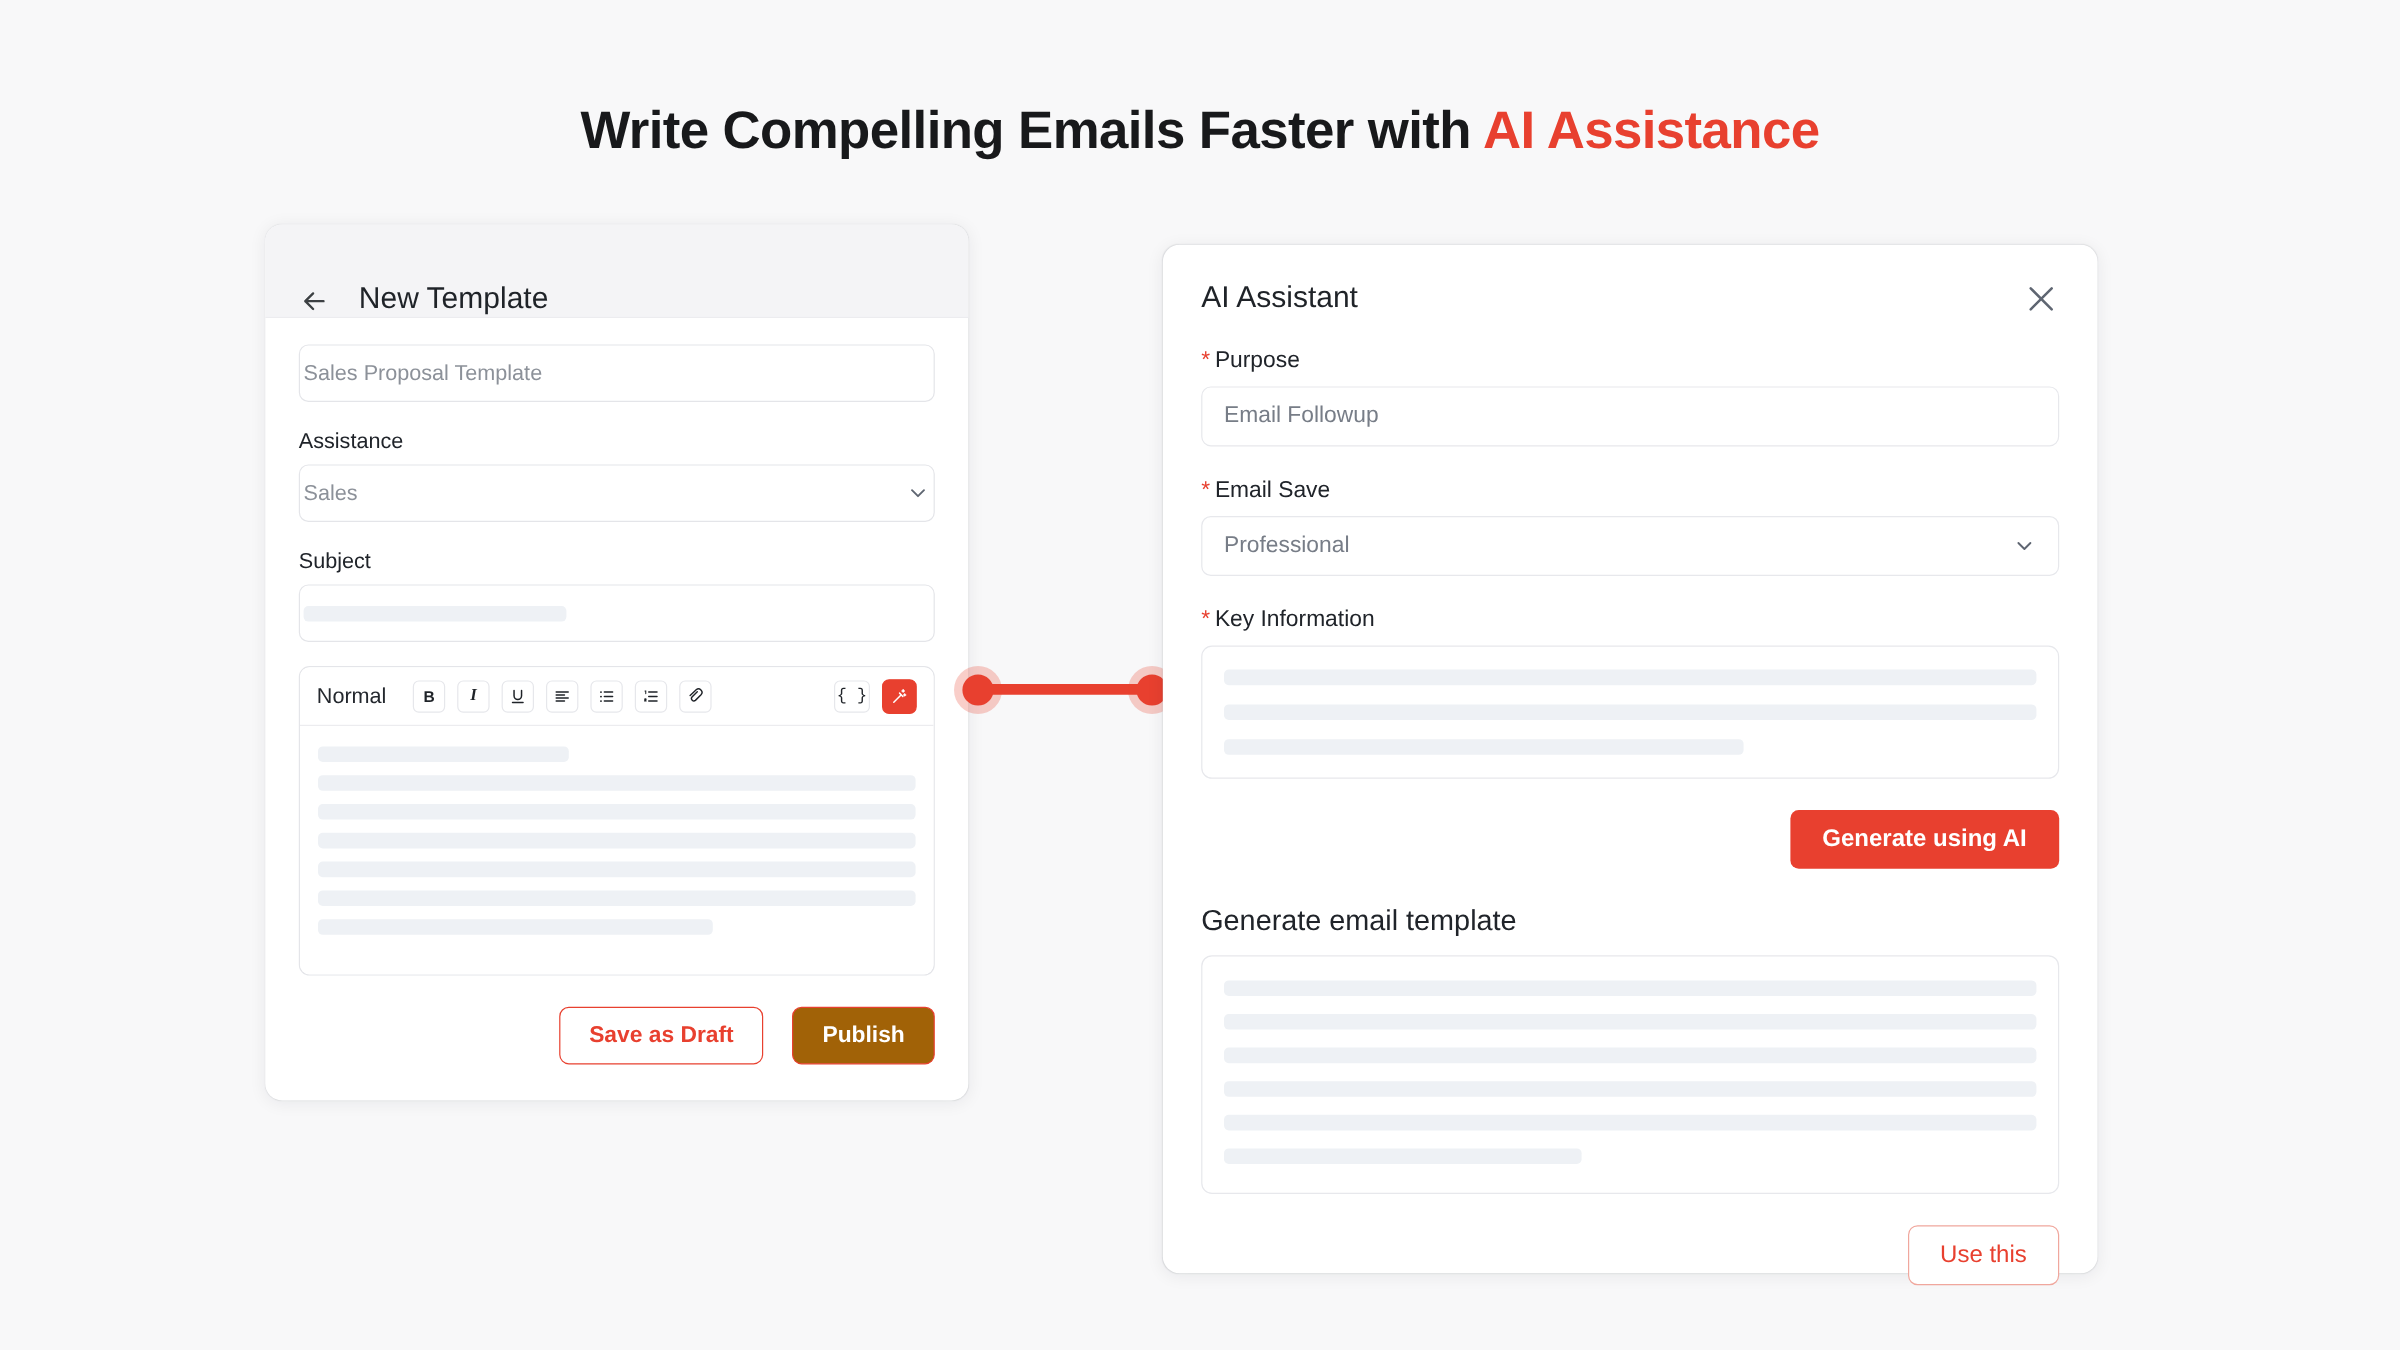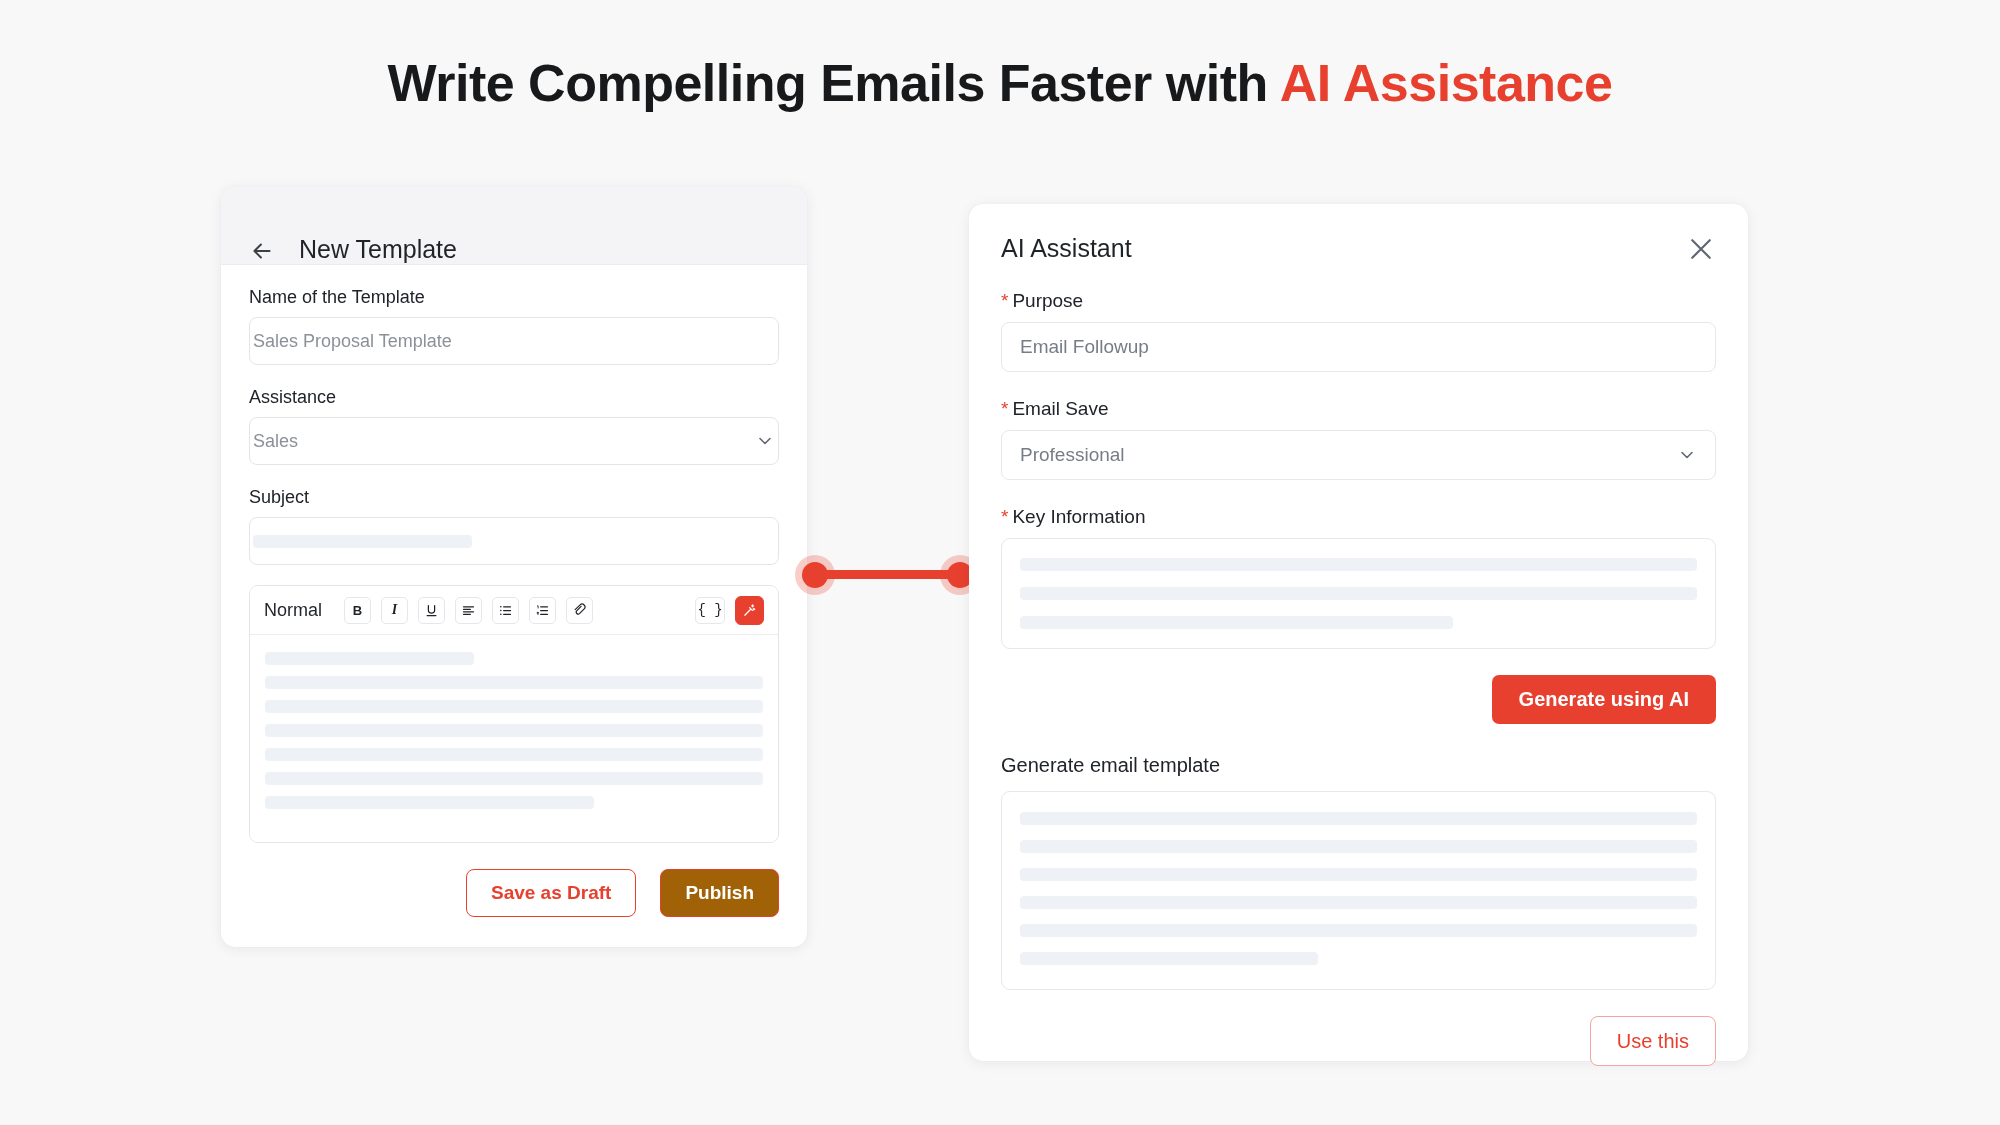--- a/index.html
+++ b/index.html
@@ -6,23 +6,23 @@
   html, body {
     width: 2000px; height: 1125px;
     background: #f8f8f9;
     font-family: "Liberation Sans", sans-serif;
     overflow: hidden;
   }
   .page { position: relative; width: 2000px; height: 1125px; }
 
   
   .headline {
-    position: absolute; top: 53px; left: 0; width: 2000px;
+    position: absolute; top: 84px; left: 0; width: 2000px;
     text-align: center;
-    font-size: 52px; font-weight: bold; letter-spacing: -0.5px;
+    font-size: 44px; font-weight: bold; letter-spacing: -0.5px;
     color: #18191b;
     white-space: nowrap;
   }
   .headline .accent { color: #e8402f; }
 
   
   .card {
     position: absolute;
     background: #ffffff;
     border-radius: 14px;
@@ -120,21 +120,21 @@
   }
   .r-textarea .skel { margin-bottom: 16px; }
   .r-textarea .skel:last-child { margin-bottom: 0; }
 
   .gen-row { display: flex; justify-content: flex-end; margin-top: 26px; }
   .gen-btn {
     height: 49px; background:#e8402f; color:#fff; border-radius: 7px;
     display:flex; align-items:center; justify-content:center;
     font-size: 20px; font-weight: bold; padding: 0 27px; cursor:pointer;
   }
-  .gen-label { font-size: 20px; color: #20242a; margin-top: 30px; margin-bottom: 14px; }
+  .gen-label { font-size: 24px; color: #20242a; margin-top: 30px; margin-bottom: 14px; }
   .out-box {
     border: 1px solid #e7e8ec; border-radius: 9px; background:#fff;
     padding: 20px 18px 24px 18px;
   }
   .out-box .skel { margin-bottom: 15px; }
   .out-box .skel:last-child { margin-bottom: 0; }
   .use-row { display: flex; justify-content: flex-end; margin-top: 26px; }
   .use-btn {
     height: 50px; border: 1px solid #f0a79d; color:#e8402f; background:#fff;
     border-radius: 8px; display:flex; align-items:center; justify-content:center;
@@ -171,21 +171,20 @@
 
     <div class="lc-header">
       <svg class="back-arrow" viewBox="0 0 24 24" fill="none" stroke="currentColor" stroke-width="1.8" stroke-linecap="round" stroke-linejoin="round">
         <path d="M19 12H5M5 12l6-6M5 12l6 6"></path>
       </svg>
       <div class="lc-title">New Template</div>
     </div>
 
     <div class="lc-body">
 
-      <div class="field-label">Name of the Template</div>
       <div class="input-box">
         <span>Sales Proposal Template</span>
       </div>
 
       <div class="field-label">Assistance</div>
       <div class="input-box select">
         <span>Sales</span>
         <svg class="chev" viewBox="0 0 24 24" fill="none" stroke="currentColor" stroke-width="1.9" stroke-linecap="round" stroke-linejoin="round">
           <path d="M6 9l6 6 6-6"></path>
         </svg>

